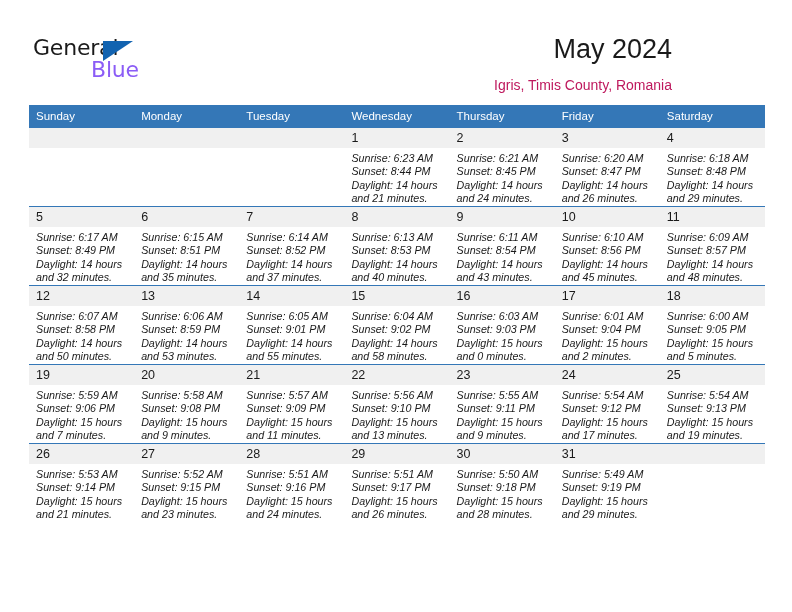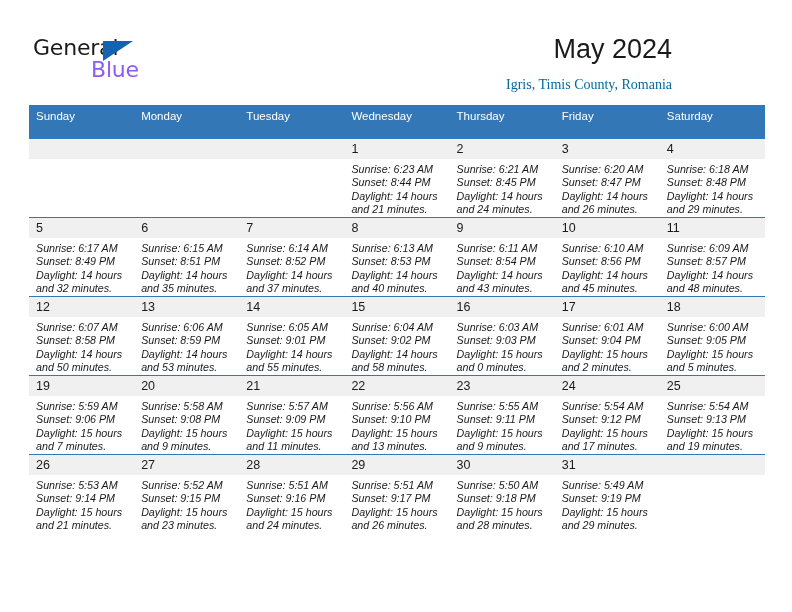--- a/index.html
+++ b/index.html
@@ -73,42 +73,42 @@
     color: #1a1a1a;
     text-align: left;
     white-space: nowrap;
     font-family: "Liberation Sans", sans-serif;
   }
   .subtitle {
     position: absolute;
     right: 36px;
     top: 77px;
     font-size: 14px;
-    color: #0369a1;
+    color: #be185d;
     text-align: right;
     white-space: nowrap;
-    font-family: Liberation Serif, serif;
+    font-family: Liberation Sans, sans-serif;
   }
 
   
   .calendar {
     position: absolute;
     left: 29px;
     top: 105px;
     width: 736px;
     border-collapse: collapse;
     table-layout: fixed;
   }
   .calendar th {
     background: #3477b7;
     color: #ffffff;
     font-size: 11.5px;
     font-weight: normal;
     text-align: left;
-    padding: 5px 0 16px 7px;
+    padding: 5px 0 5px 7px;
     height: 11px;
     border: none;
     font-family: "Liberation Sans", sans-serif;
   }
   .calendar td {
     width: 105.14px;
     height: 78px;
     vertical-align: top;
     padding: 0;
     border: none;

